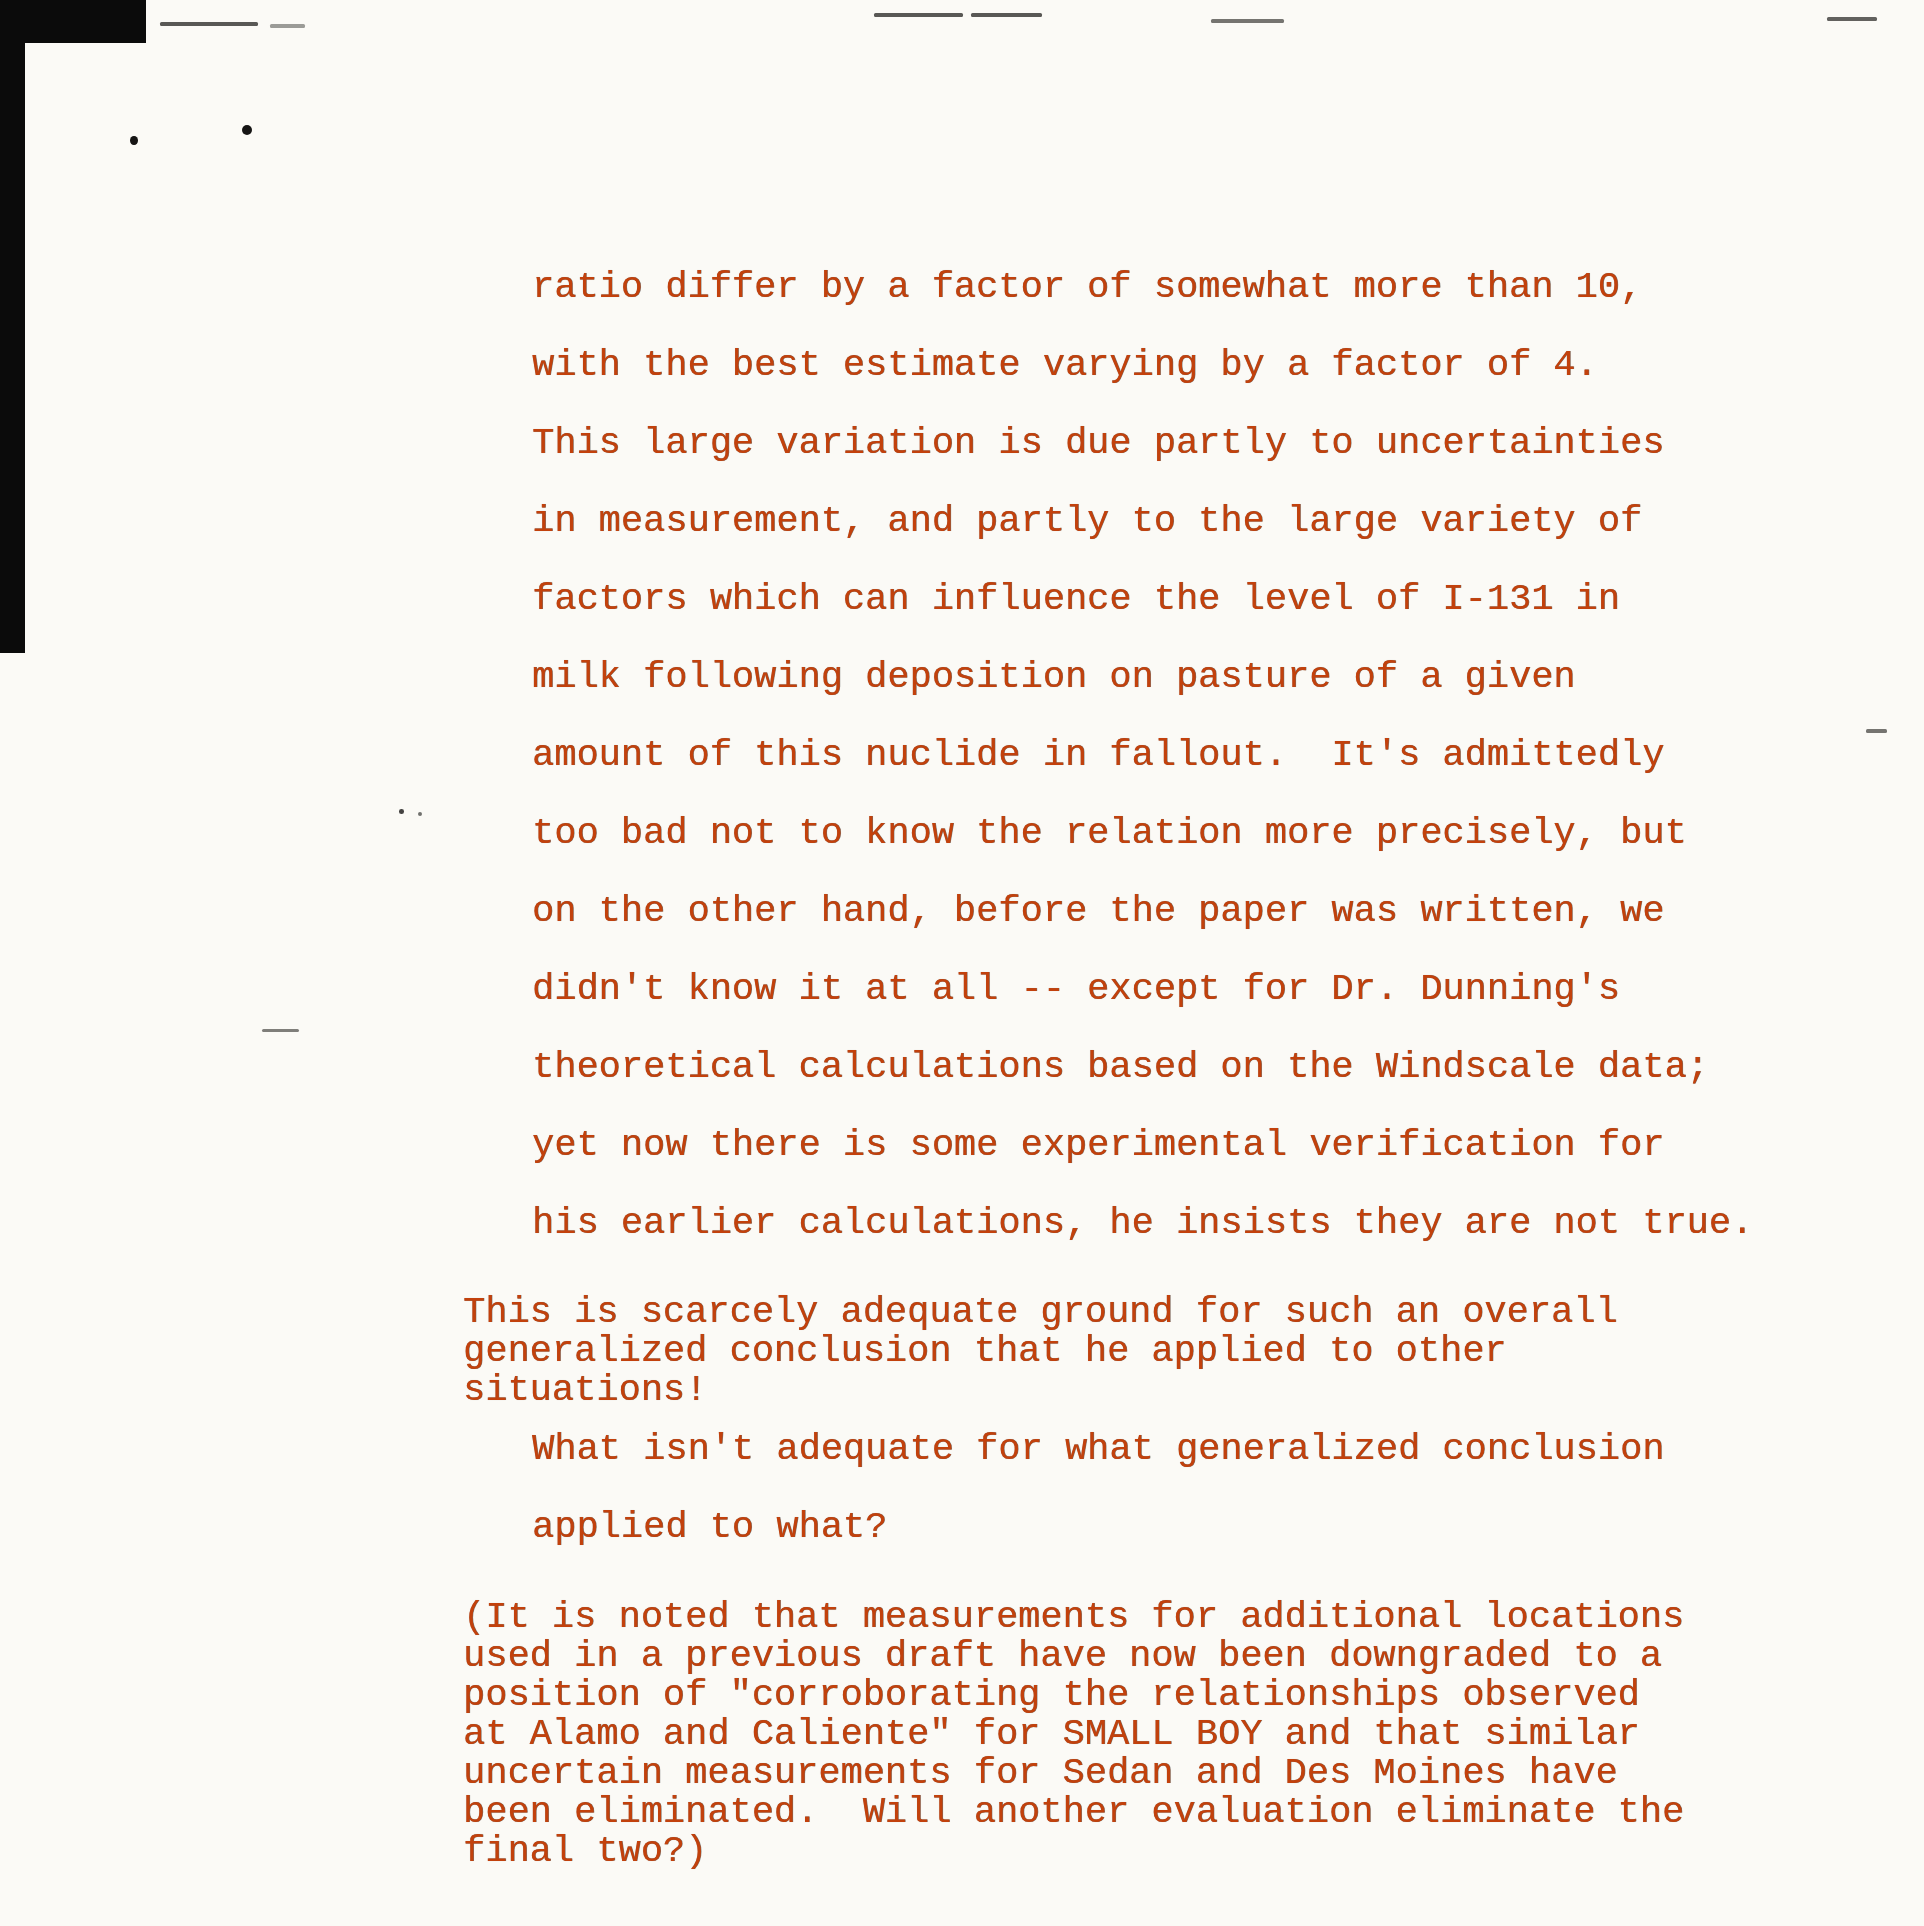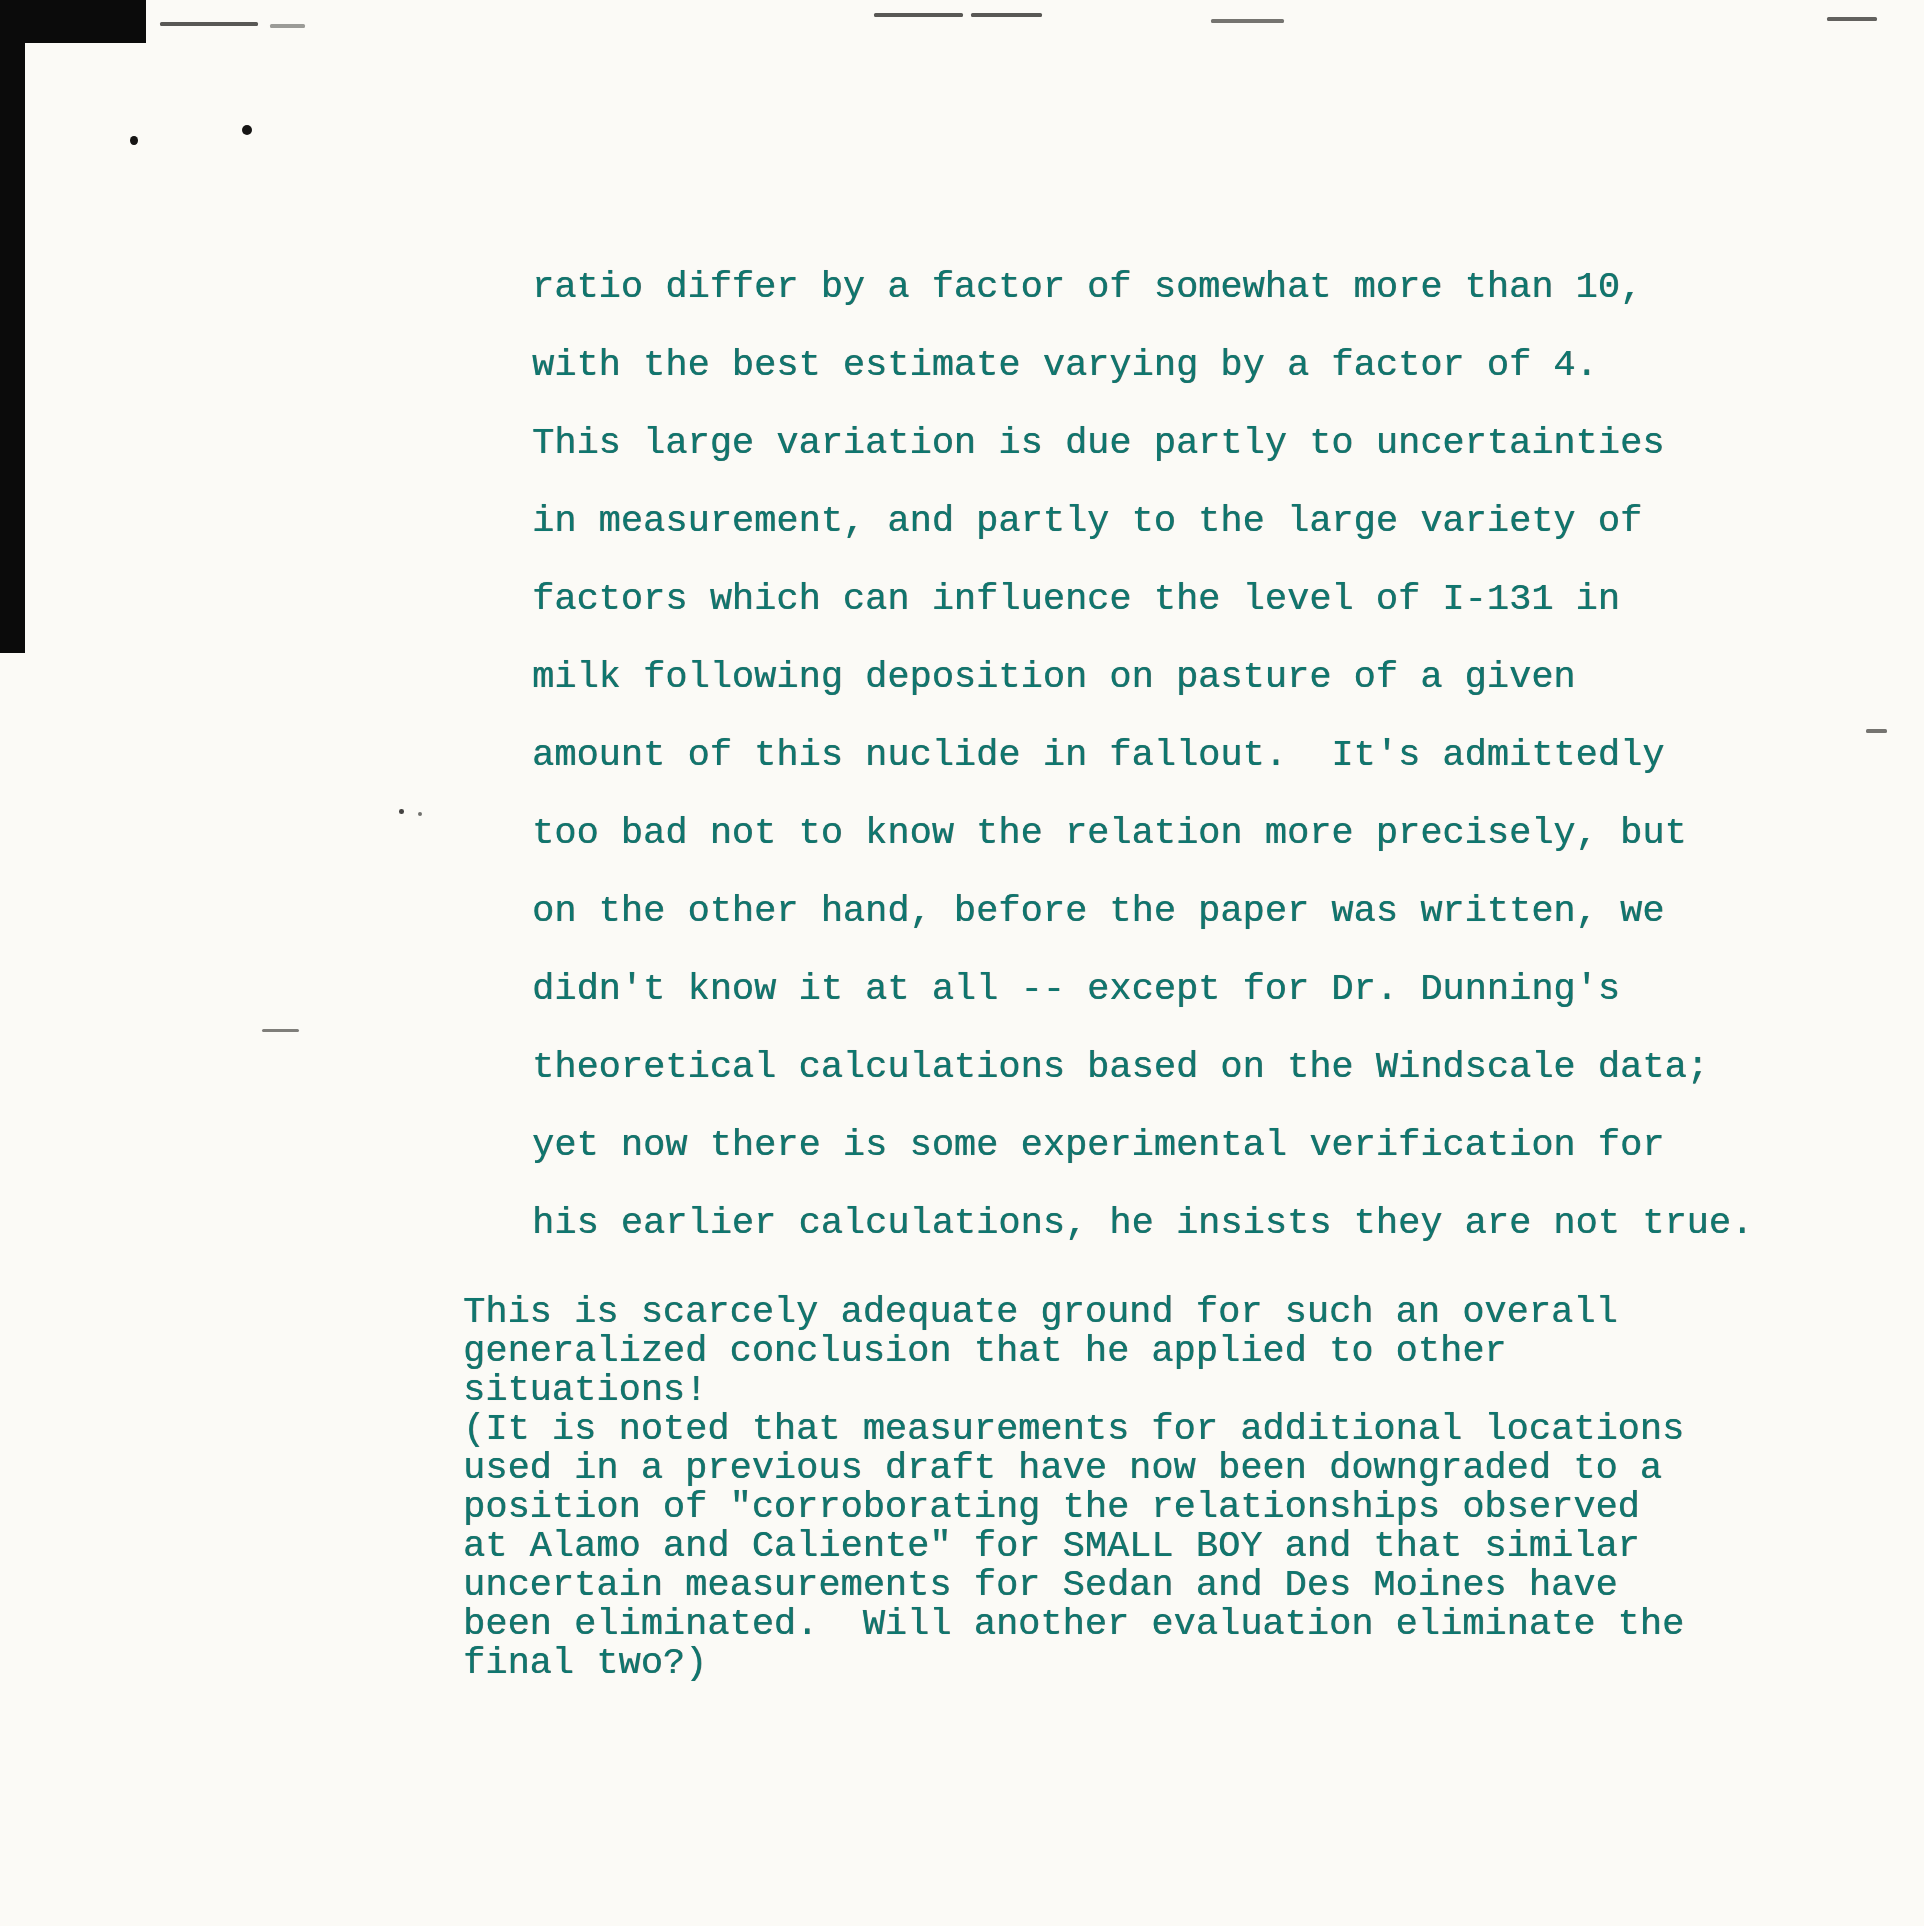--- a/index.html
+++ b/index.html
@@ -21,21 +21,21 @@
   
   .content {
     position: absolute;
     top: 248px;
     left: 0;
     width: 100%;
   }
   .para {
     font-family: "Liberation Mono", "DejaVu Sans Mono", monospace;
     font-size: 37px;
-    color: #0f766e;
+    color: #c2410c;
     white-space: pre;
     text-shadow: 0.5px 0 0 rgba(30, 29, 27, 0.55), 0 0 0.8px rgba(30, 29, 27, 0.25);
   }
   .ds { line-height: 78px; }   
   .ss { line-height: 39px; }   
   .indent { margin-left: 532px; }
   .flush  { margin-left: 463px; }
   .mb-a { margin-bottom: 31px; }
   .mb-b { }
   .mb-c { margin-bottom: 32px; }
@@ -92,20 +92,22 @@
 on the other hand, before the paper was written, we
 didn't know it at all -- except for Dr. Dunning's
 theoretical calculations based on the Windscale data;
 yet now there is some experimental verification for
 his earlier calculations, he insists they are not true.</div>
 
     <div class="para ss flush mb-b">This is scarcely adequate ground for such an overall
 generalized conclusion that he applied to other
 situations!</div>
 
+    <div class="para ds indent mb-c">What isn't adequate for what generalized conclusion
+applied to what?</div>
 
     <div class="para ss flush mb-d">(It is noted that measurements for additional locations
 used in a previous draft have now been downgraded to a
 position of "corroborating the relationships observed
 at Alamo and Caliente" for SMALL BOY and that similar
 uncertain measurements for Sedan and Des Moines have
 been eliminated.  Will another evaluation eliminate the
 final two?)</div>
 
   </div>

